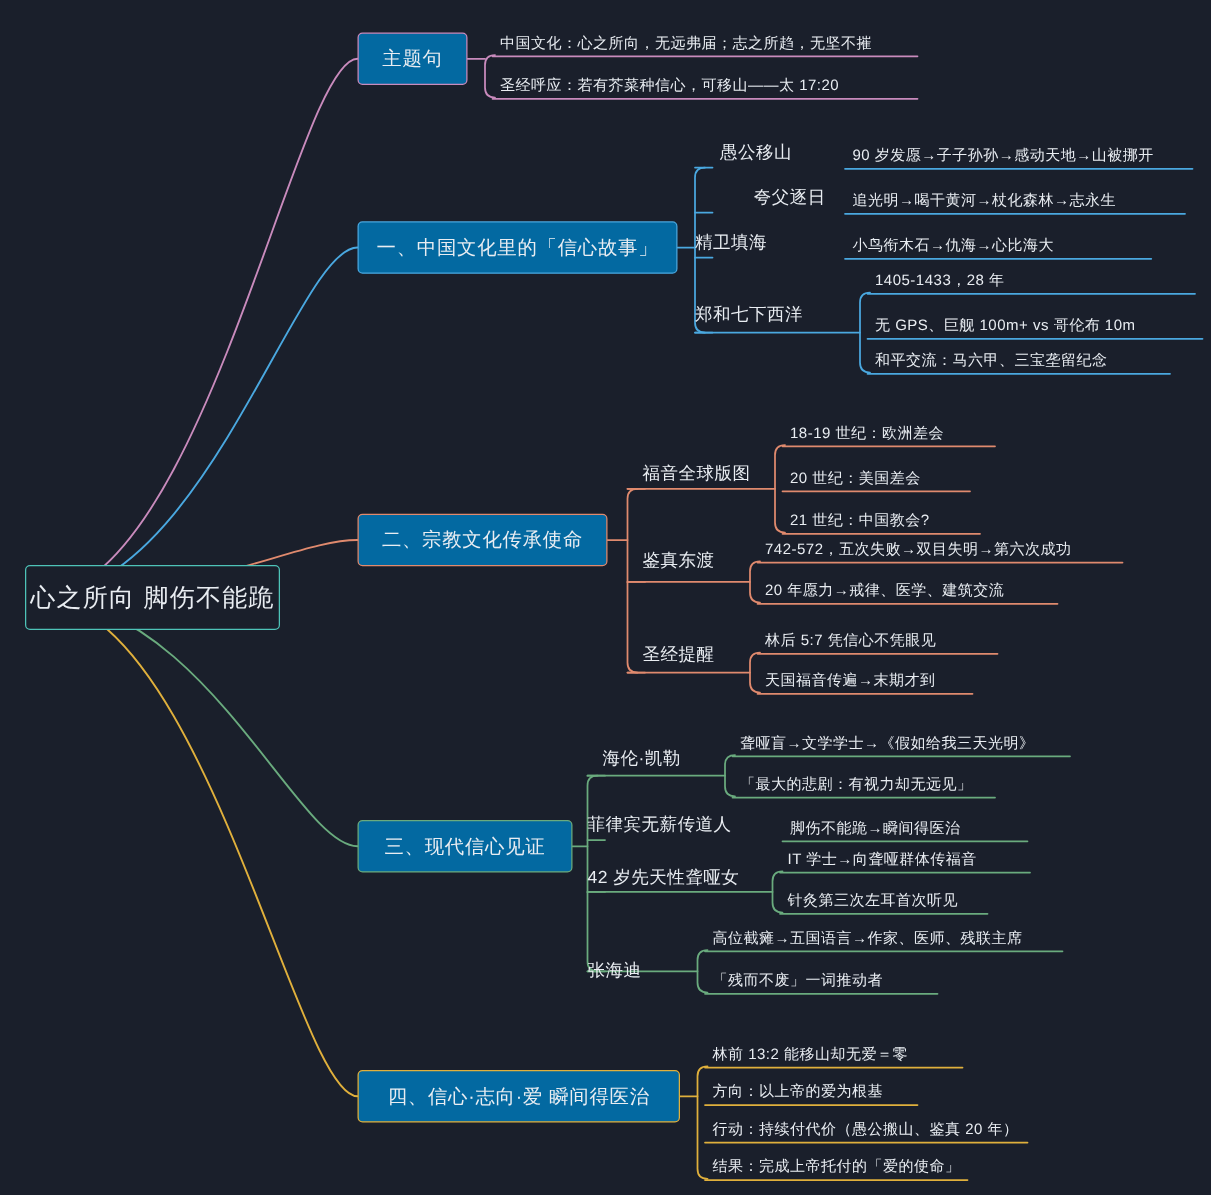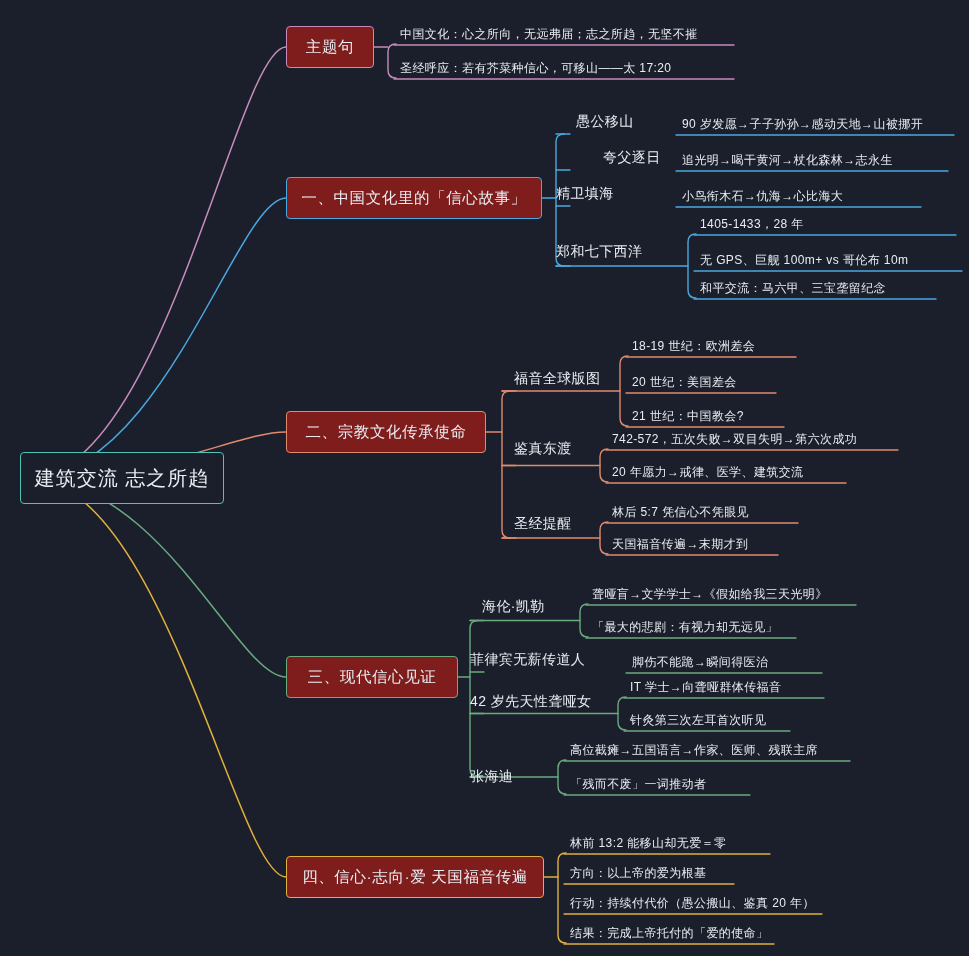--- a/index.html
+++ b/index.html
@@ -22,21 +22,21 @@
     color: #e9edf2;
     font-size: 20px;
     letter-spacing: 1px;
     display: flex; align-items: center; justify-content: center;
     padding: 0 16px;
   }
   
   .l1 {
     border: 1.6px solid #888;
     border-radius: 4px;
-    background: #7f1d1d;
+    background: #0369a1;
     color: #e9edf2;
     font-size: 15.5px;
     letter-spacing: .6px;
     display: flex; align-items: center; justify-content: center;
     padding: 12px 14px;
   }
   
   .l2 {
     color: #e9edf2;
     font-size: 14px;
@@ -118,21 +118,21 @@
       <path d="M 458 677 L 470 677" fill="none" stroke="#6aab7e" stroke-width="1.4" stroke-linecap="round"></path>
       <path d="M 32 478 C 164 485.98, 237.64 877, 286 877" fill="none" stroke="#e0b03c" stroke-width="1.5" stroke-linecap="round"></path>
       <path d="M 564 854 L 770 854" fill="none" stroke="#e0b03c" stroke-width="1.4" stroke-linecap="round"></path>
       <path d="M 564 884 L 734 884" fill="none" stroke="#e0b03c" stroke-width="1.4" stroke-linecap="round"></path>
       <path d="M 564 914 L 822 914" fill="none" stroke="#e0b03c" stroke-width="1.4" stroke-linecap="round"></path>
       <path d="M 564 944 L 774 944" fill="none" stroke="#e0b03c" stroke-width="1.4" stroke-linecap="round"></path>
       <path d="M 566 853 Q 558 853 558 861 L 558 935 Q 558 943 566 943" fill="none" stroke="#e0b03c" stroke-width="1.4" stroke-linecap="round"></path>
       <path d="M 544 877 L 558 877" fill="none" stroke="#e0b03c" stroke-width="1.4" stroke-linecap="round"></path>
     </svg>
   <div id="nodes">
-      <div class="node root" style="left: 20px; top: 452px; width: 204px; height: 52px; border-color: rgb(78, 195, 184);">建筑交流 志之所趋</div>
+      <div class="node root" style="left: 20px; top: 452px; width: 204px; height: 52px; border-color: rgb(78, 195, 184);">心之所向 脚伤不能跪</div>
       <div class="node l1" style="left: 286px; top: 26px; width: 88px; height: 42px; border-color: rgb(201, 139, 189);">主题句</div>
       <div class="node leaf" style="left: 394px; top: 20px; width: 340px; height: 26px;">中国文化：心之所向，无远弗届；志之所趋，无坚不摧</div>
       <div class="node leaf" style="left: 394px; top: 54px; width: 340px; height: 26px;">圣经呼应：若有芥菜种信心，可移山——太 17:20</div>
       <div class="node l1" style="left: 286px; top: 177px; width: 256px; height: 42px; border-color: rgb(74, 168, 224);">一、中国文化里的「信心故事」</div>
       <div class="node leaf" style="left: 676px; top: 110px; width: 278px; height: 26px;">90 岁发愿→子子孙孙→感动天地→山被挪开</div>
       <div class="node l2" style="left: 576px; top: 110px; height: 24px;">愚公移山</div>
       <div class="node leaf" style="left: 676px; top: 146px; width: 272px; height: 26px;">追光明→喝干黄河→杖化森林→志永生</div>
       <div class="node l2" style="left: 556px; top: 146px; height: 24px; padding-left: 47px;">夸父逐日</div>
       <div class="node leaf" style="left: 676px; top: 182px; width: 245px; height: 26px;">小鸟衔木石→仇海→心比海大</div>
       <div class="node l2" style="left: 556px; top: 182px; height: 24px;">精卫填海</div>
@@ -156,19 +156,19 @@
       <div class="node leaf" style="left: 586px; top: 613px; width: 210px; height: 26px;">「最大的悲剧：有视力却无远见」</div>
       <div class="node l2" style="left: 482px; top: 595px; height: 24px;">海伦·凯勒</div>
       <div class="node leaf" style="left: 626px; top: 648px; width: 196px; height: 26px;">脚伤不能跪→瞬间得医治</div>
       <div class="node l2" style="left: 470px; top: 648px; height: 24px;">菲律宾无薪传道人</div>
       <div class="node leaf" style="left: 624px; top: 673px; width: 200px; height: 26px;">IT 学士→向聋哑群体传福音</div>
       <div class="node leaf" style="left: 624px; top: 706px; width: 166px; height: 26px;">针灸第三次左耳首次听见</div>
       <div class="node l2" style="left: 470px; top: 690px; height: 24px;">42 岁先天性聋哑女</div>
       <div class="node leaf" style="left: 564px; top: 736px; width: 286px; height: 26px;">高位截瘫→五国语言→作家、医师、残联主席</div>
       <div class="node leaf" style="left: 564px; top: 770px; width: 186px; height: 26px;">「残而不废」一词推动者</div>
       <div class="node l2" style="left: 470px; top: 765px; height: 24px;">张海迪</div>
-      <div class="node l1" style="left: 286px; top: 856px; width: 258px; height: 42px; border-color: rgb(224, 176, 60);">四、信心·志向·爱 天国福音传遍</div>
+      <div class="node l1" style="left: 286px; top: 856px; width: 258px; height: 42px; border-color: rgb(224, 176, 60);">四、信心·志向·爱 瞬间得医治</div>
       <div class="node leaf" style="left: 564px; top: 829px; width: 206px; height: 26px;">林前 13:2 能移山却无爱＝零</div>
       <div class="node leaf" style="left: 564px; top: 859px; width: 170px; height: 26px;">方向：以上帝的爱为根基</div>
       <div class="node leaf" style="left: 564px; top: 889px; width: 258px; height: 26px;">行动：持续付代价（愚公搬山、鉴真 20 年）</div>
       <div class="node leaf" style="left: 564px; top: 919px; width: 210px; height: 26px;">结果：完成上帝托付的「爱的使命」</div>
     </div>
 </div>
 
 </body></html>

